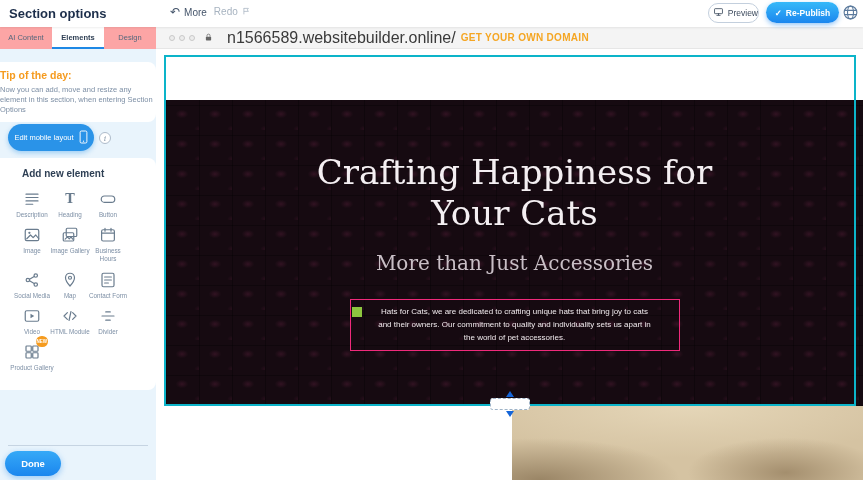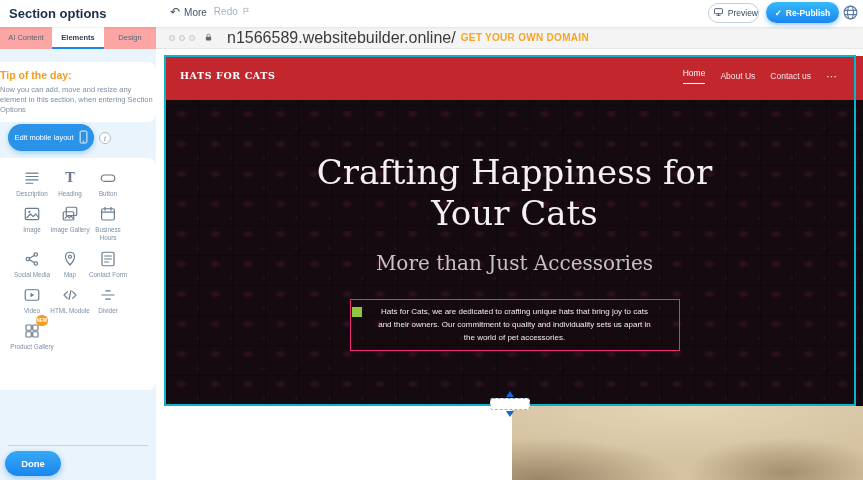--- a/index.html
+++ b/index.html
@@ -195,20 +195,21 @@
           <rect x="3" y="2" width="18" height="32" rx="3.5" stroke="#fff" stroke-width="2.5" fill="none"></rect>
           <circle cx="12" cy="29" r="1.6" fill="#fff"></circle>
         </svg>
     </span>
   </div>
   <div class="info-btn">
     <span>i</span>
   </div>
 
   <div class="add-card">
+    <div class="add-title">Add new element</div>
     <div class="egrid">
 
       <div class="cell">
         <span class="cicon">
           <svg width="18" height="18" viewBox="0 0 24 24">
               <path d="M4 5.5h16M4 10h16M4 14.5h16M4 19h9"></path>
             </svg>
         </span>
         <span class="clabel">Description</span>
       </div>
@@ -340,29 +341,20 @@
   </div>
 
   <div class="side-divider"></div>
   <div class="done-btn">
     <span>Done</span>
   </div>
 </div>
 
 <div class="main">
 
-  <div class="site-header">
-    <div class="site-logo">HATS FOR CATS</div>
-    <div class="site-nav">
-      <span class="nav-item active">Home</span>
-      <span class="nav-item">About Us</span>
-      <span class="nav-item">Contact us</span>
-      <span class="nav-more">⋯</span>
-    </div>
-  </div>
 
   <div class="hero">
     <div class="hero-heading">Crafting Happiness for Your Cats</div>
     <div class="hero-sub">More than Just Accessories</div>
     <div class="desc-box">
       <span class="green-handle"></span>
       <div class="desc-text">Hats for Cats, we are dedicated to crafting unique hats that bring joy to cats and their owners. Our commitment to quality and individuality sets us apart in the world of pet accessories.</div>
     </div>
   </div>
 

